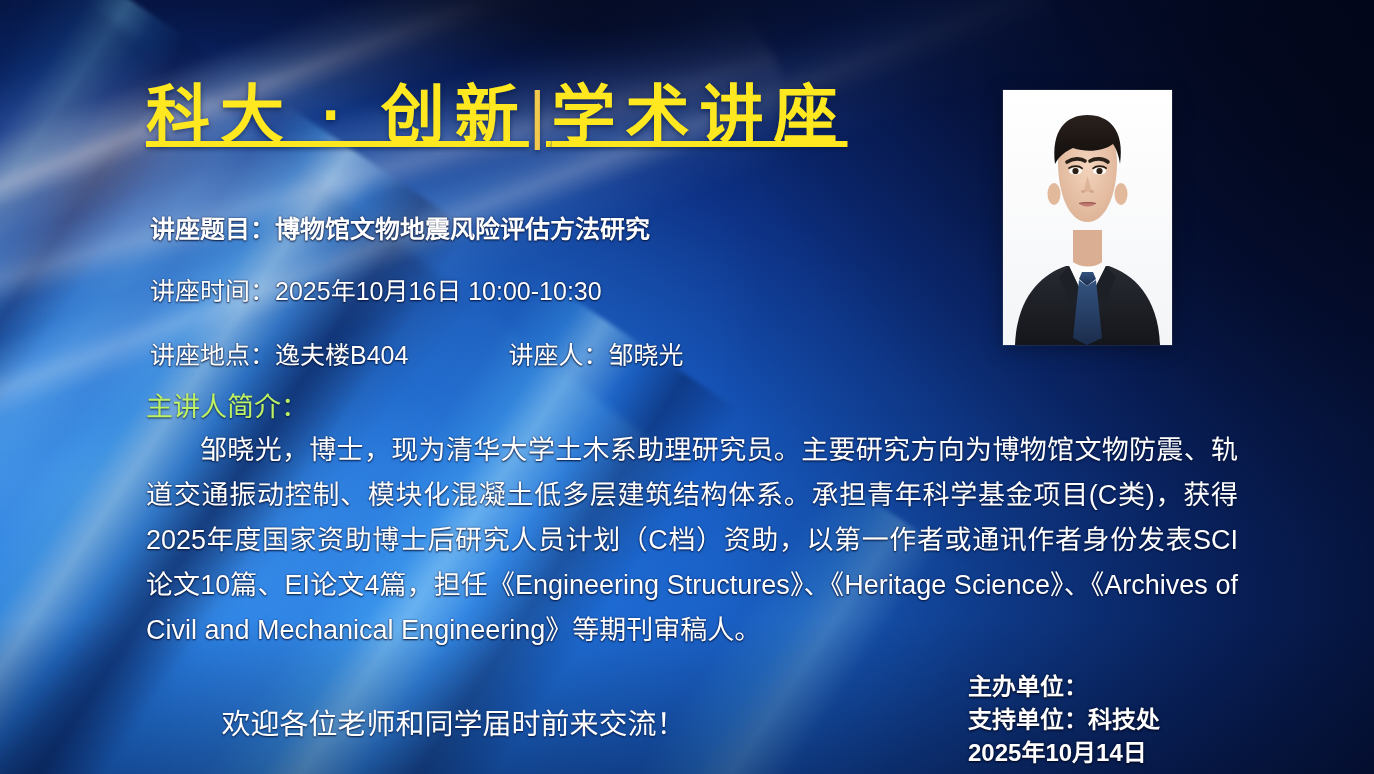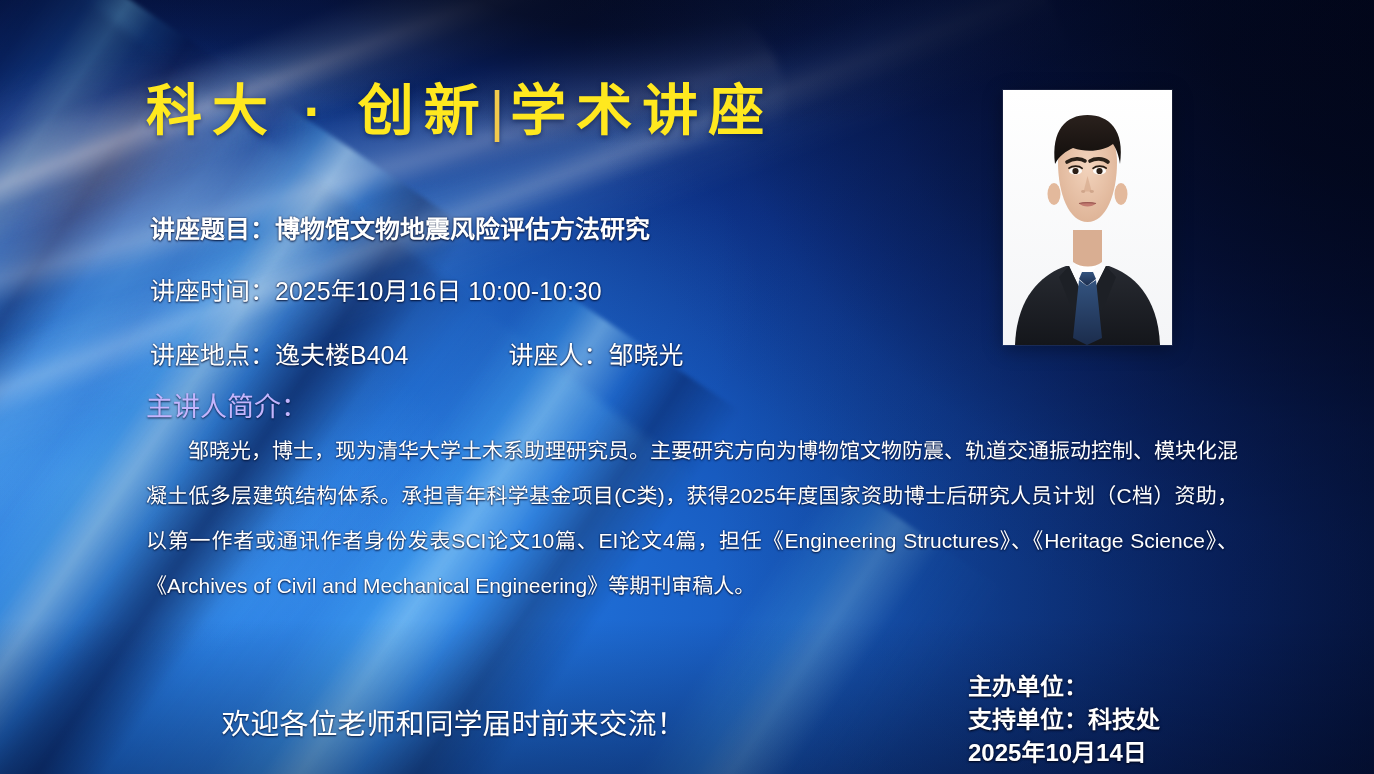--- a/index.html
+++ b/index.html
@@ -123,47 +123,48 @@
     background:
       linear-gradient(to right, rgba(0,0,0,0) 52%, rgba(2,8,30,0.30) 78%, rgba(1,5,22,0.55) 100%),
       linear-gradient(to bottom, rgba(2,7,26,0.30) 0%, rgba(0,0,0,0) 16%, rgba(0,0,0,0) 80%, rgba(2,7,28,0.35) 100%);
   }
 
   
   .content{position:absolute;inset:0;}
 
   .title{
     position:absolute;left:146px;top:83px;
-    font-size:56px;line-height:1;
+    font-size:64px;line-height:1;
     font-weight:700;
     color:#ffe81f;
     letter-spacing:10px;
     white-space:nowrap;
     text-shadow:0 2px 5px rgba(0,20,70,.55);
+    text-decoration:underline;
   }
   .title .bar{color:#f2c94c;font-weight:400;letter-spacing:6px;}
 
   .info-line{
     position:absolute;left:150px;
     font-size:25px;color:#ffffff;white-space:nowrap;
     text-shadow:0 1px 2px rgba(2,14,48,.85), 0 0 2px rgba(3,18,60,.7);
   }
   #line-title{top:209px;font-weight:bold;}
   #line-time{top:271px;}
   #line-place{top:335px;}
   #line-place .speaker{margin-left:100px;}
 
   .bio-head{
     position:absolute;left:146px;top:385px;
-    font-size:27px;color:#c4b5fd;white-space:nowrap;
+    font-size:27px;color:#bef264;white-space:nowrap;
     text-shadow:0 1px 2px rgba(2,14,48,.85);
   }
   .bio{
     position:absolute;left:146px;top:428px;width:1092px;
-    font-size:21px;line-height:45px;color:#fff;
+    font-size:27px;line-height:45px;color:#fff;
     text-align:justify;text-justify:inter-character;
     text-shadow:0 1px 2px rgba(2,14,48,.9), 0 0 2px rgba(3,18,60,.6);
   }
   .bio p{margin:0;text-indent:2em;}
   .welcome{
     position:absolute;left:146px;top:700px;
     font-size:29px;color:#fff;text-indent:2.6em;white-space:nowrap;
     text-shadow:0 1px 2px rgba(2,14,48,.9);
   }
 

